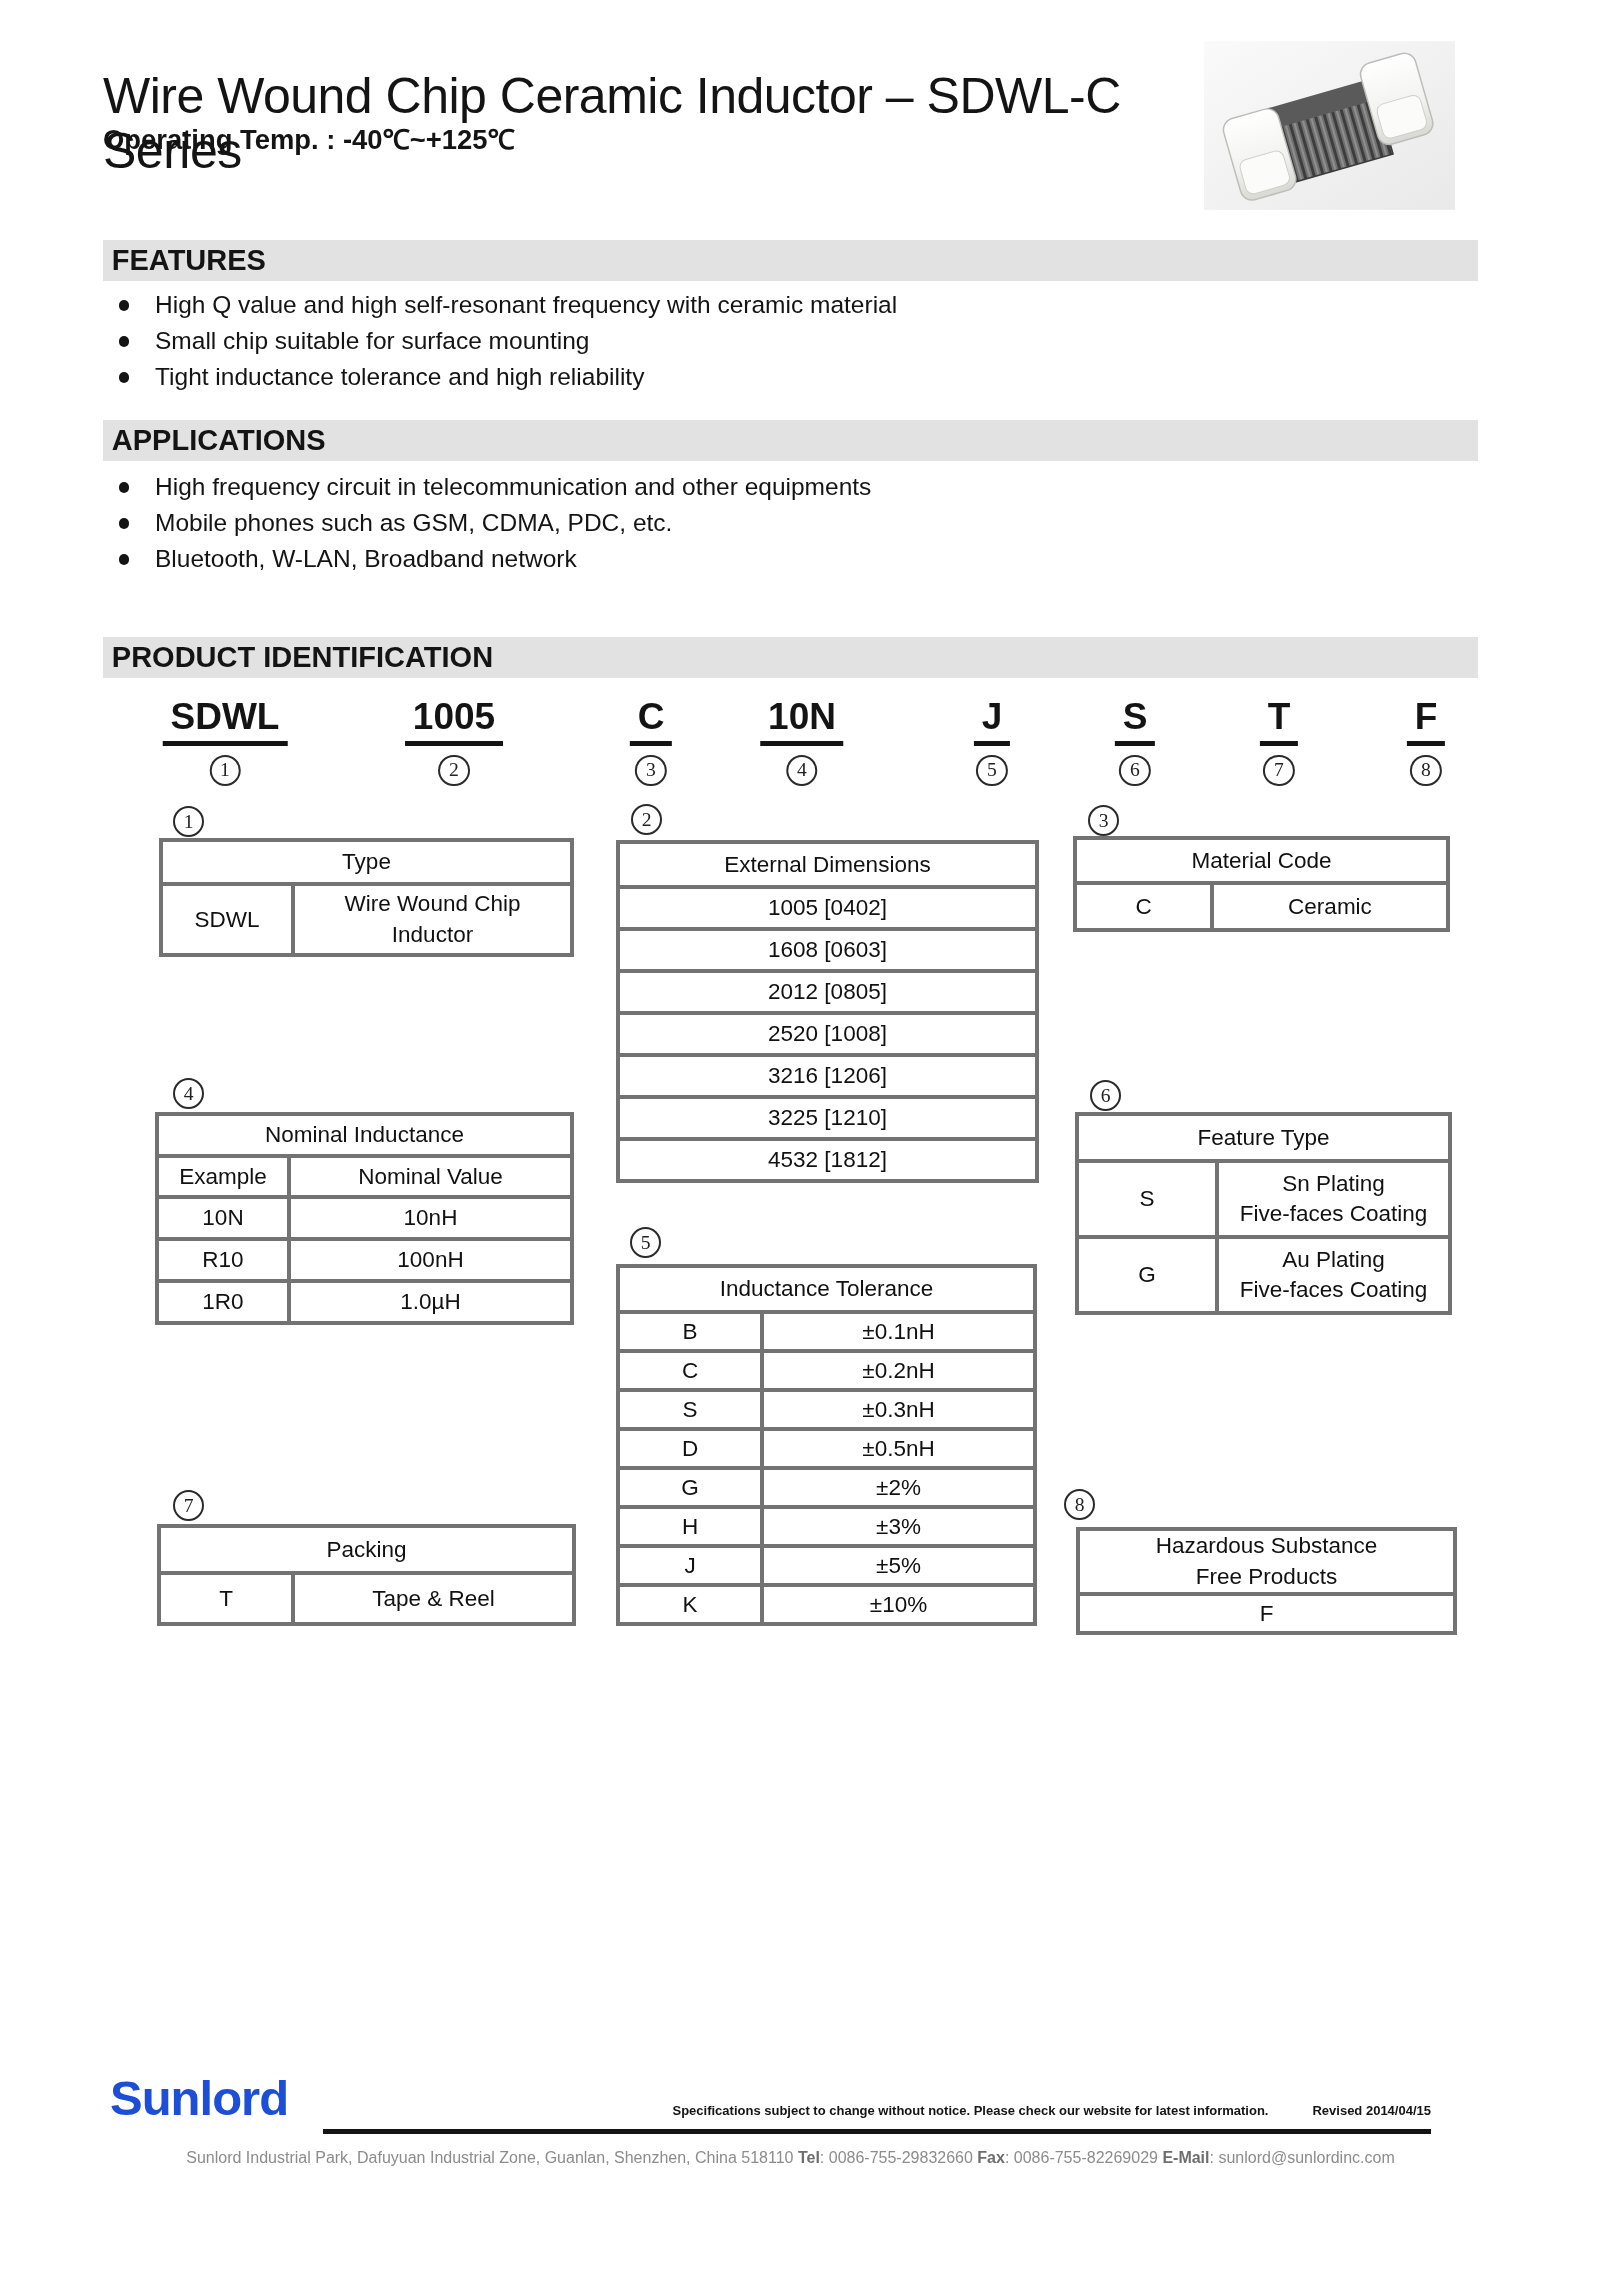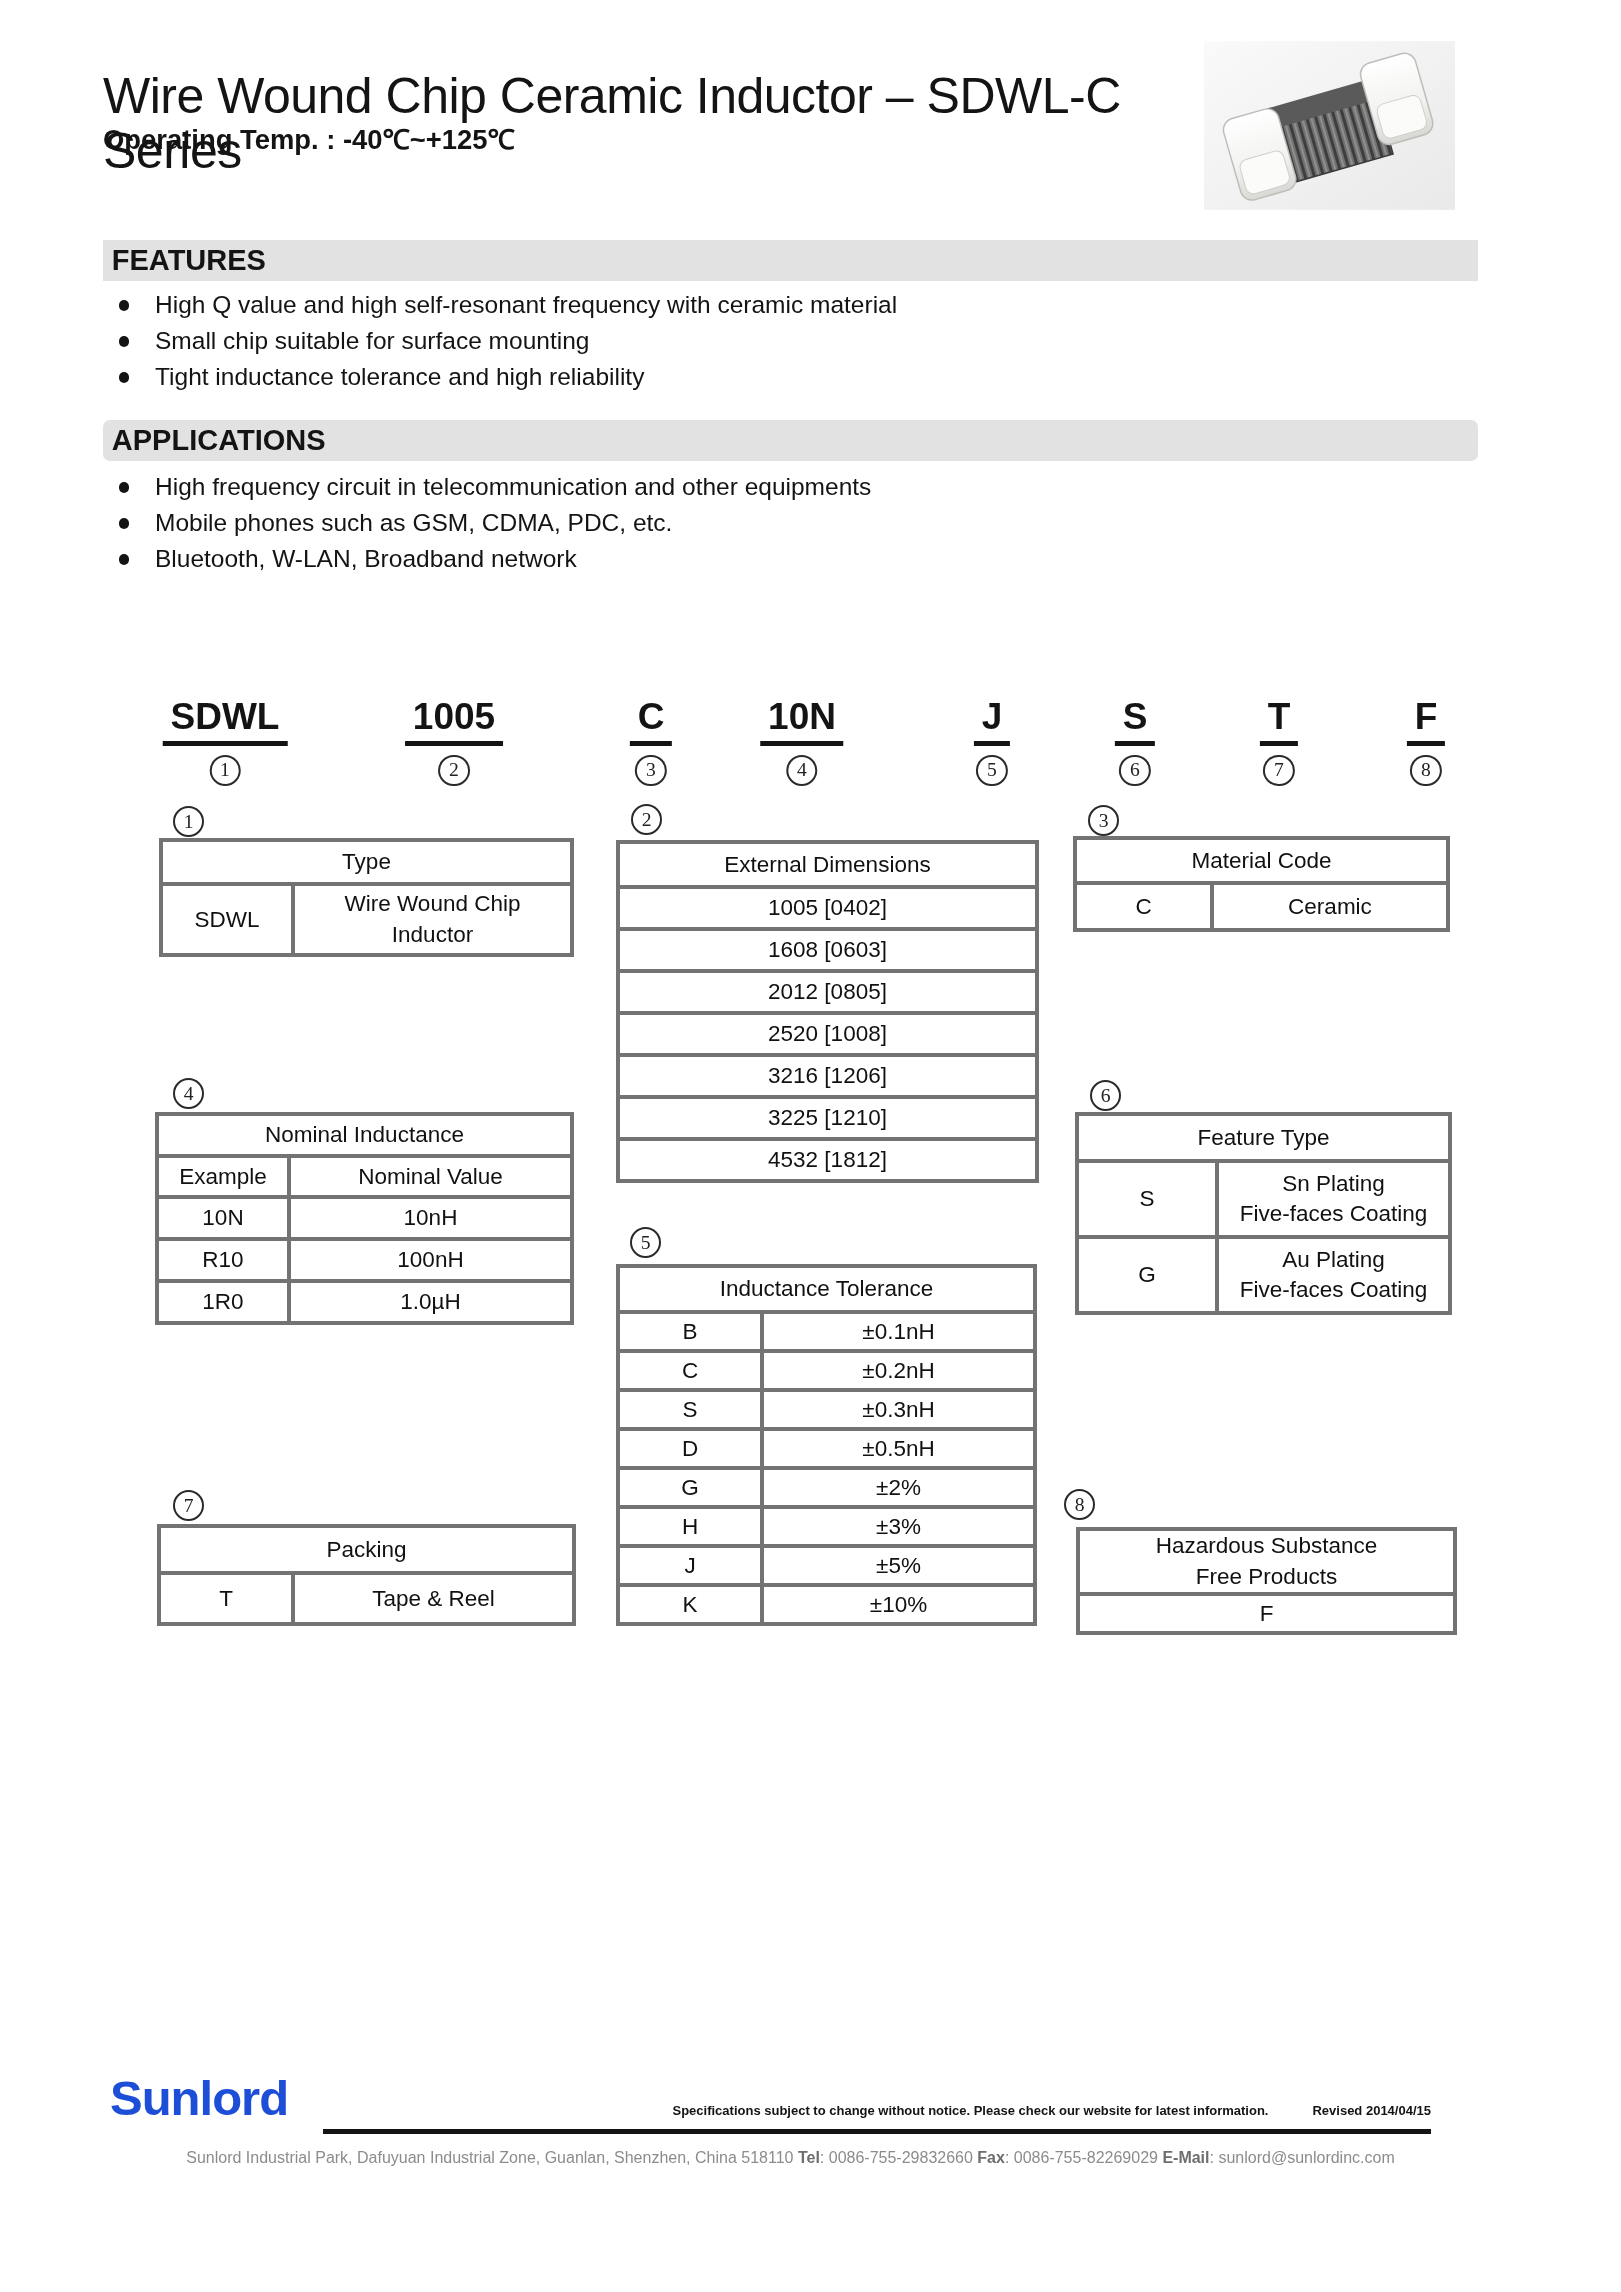--- a/index.html
+++ b/index.html
@@ -22,21 +22,21 @@
   }
   .chip-img{position:absolute;left:1204px;top:41px;}
   
   .bar{
     position:absolute;left:103px;width:1375px;height:41px;
     background:#e2e2e2;
     font-size:29px;font-weight:bold;line-height:41px;
     padding-left:8.8px;box-sizing:border-box;
   }
   .bar-features{top:240px;}
-  .bar-applications{top:420px;border-radius:7px;}
+  .bar-applications{top:420px;}
   .bar-pid{top:637px;}
   
   ul.blist{position:absolute;left:103px;margin:0;padding:0;width:1313px;}
   ul.blist li{
     position:relative;list-style:none;
     padding-left:52px;font-size:24.5px;line-height:36px;
   }
   ul.blist li::before{
     content:"";position:absolute;left:15.7px;top:50%;
     width:10.8px;height:10.8px;margin-top:-4.9px;border-radius:50%;background:#141414;
@@ -153,20 +153,21 @@
     <li>Tight inductance tolerance and high reliability</li>
   </ul>
 
   <div class="bar bar-applications">APPLICATIONS</div>
   <ul class="blist list-applications">
     <li>High frequency circuit in telecommunication and other equipments</li>
     <li>Mobile phones such as GSM, CDMA, PDC, etc.</li>
     <li>Bluetooth, W-LAN, Broadband network</li>
   </ul>
 
+  <div class="bar bar-pid">PRODUCT IDENTIFICATION</div>
 
   <div class="code-part" style="left:225px">
     <span class="code-text">SDWL</span><br>
     <span class="circle">1</span>
   </div>
   <div class="code-part" style="left:454px">
     <span class="code-text">1005</span><br>
     <span class="circle">2</span>
   </div>
   <div class="code-part" style="left:651px">

